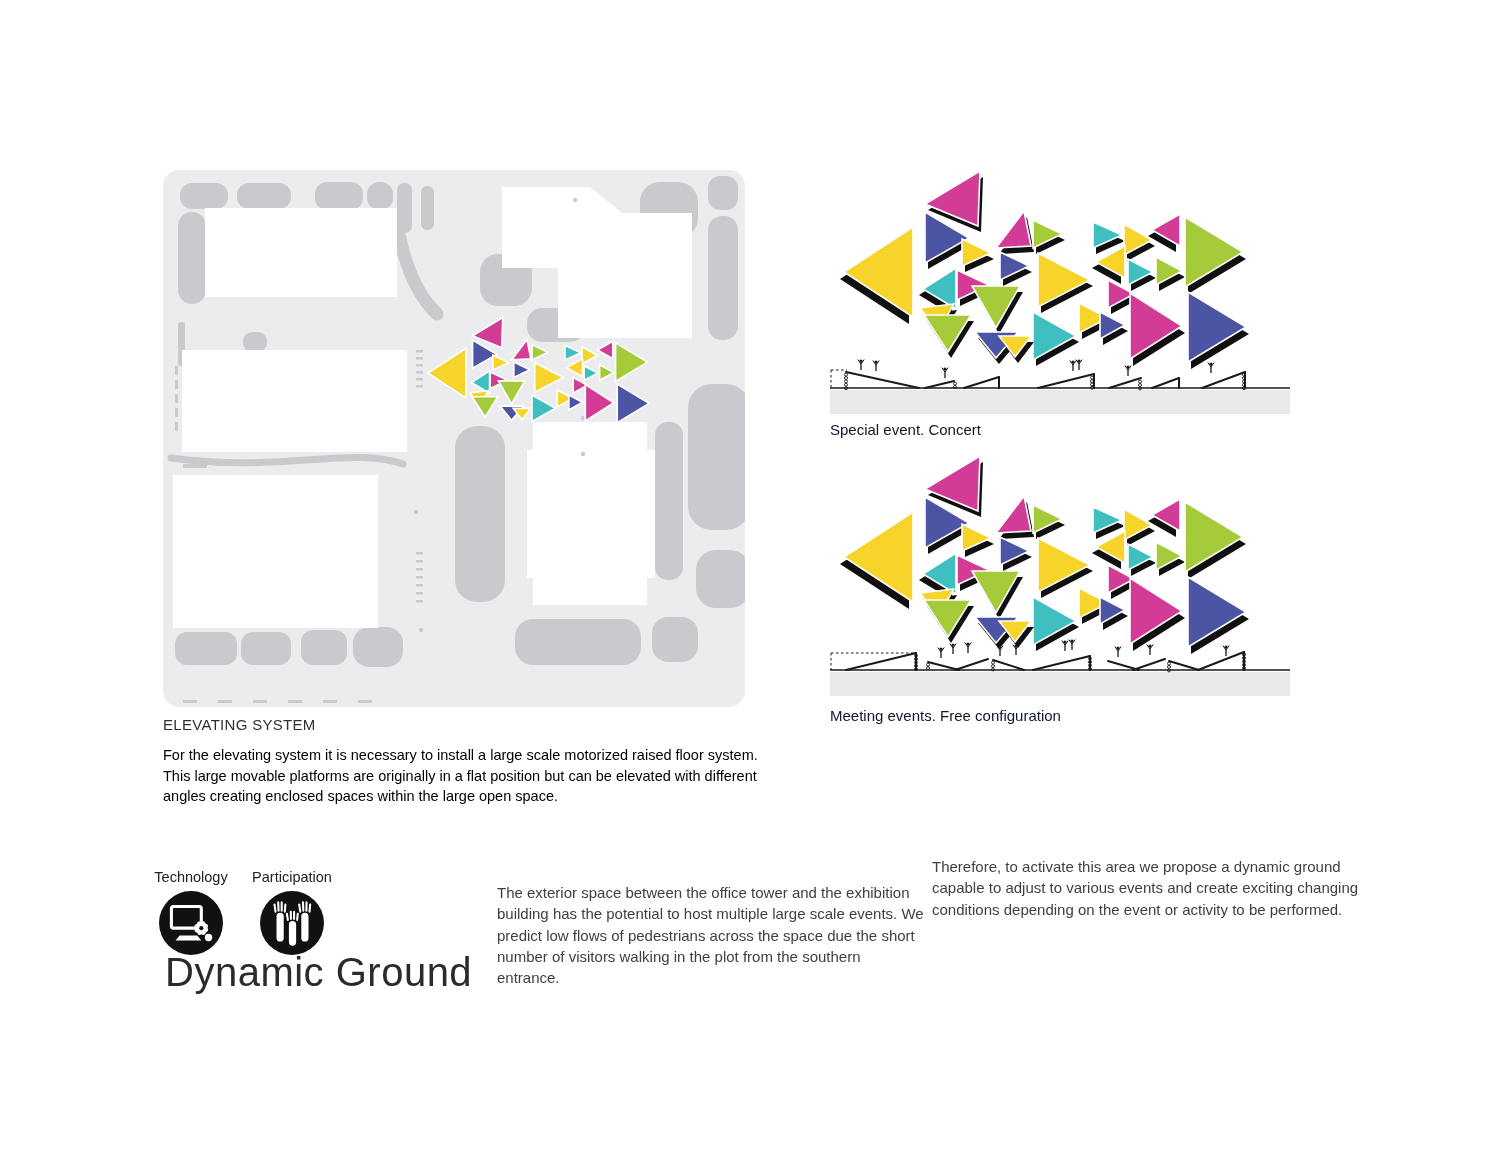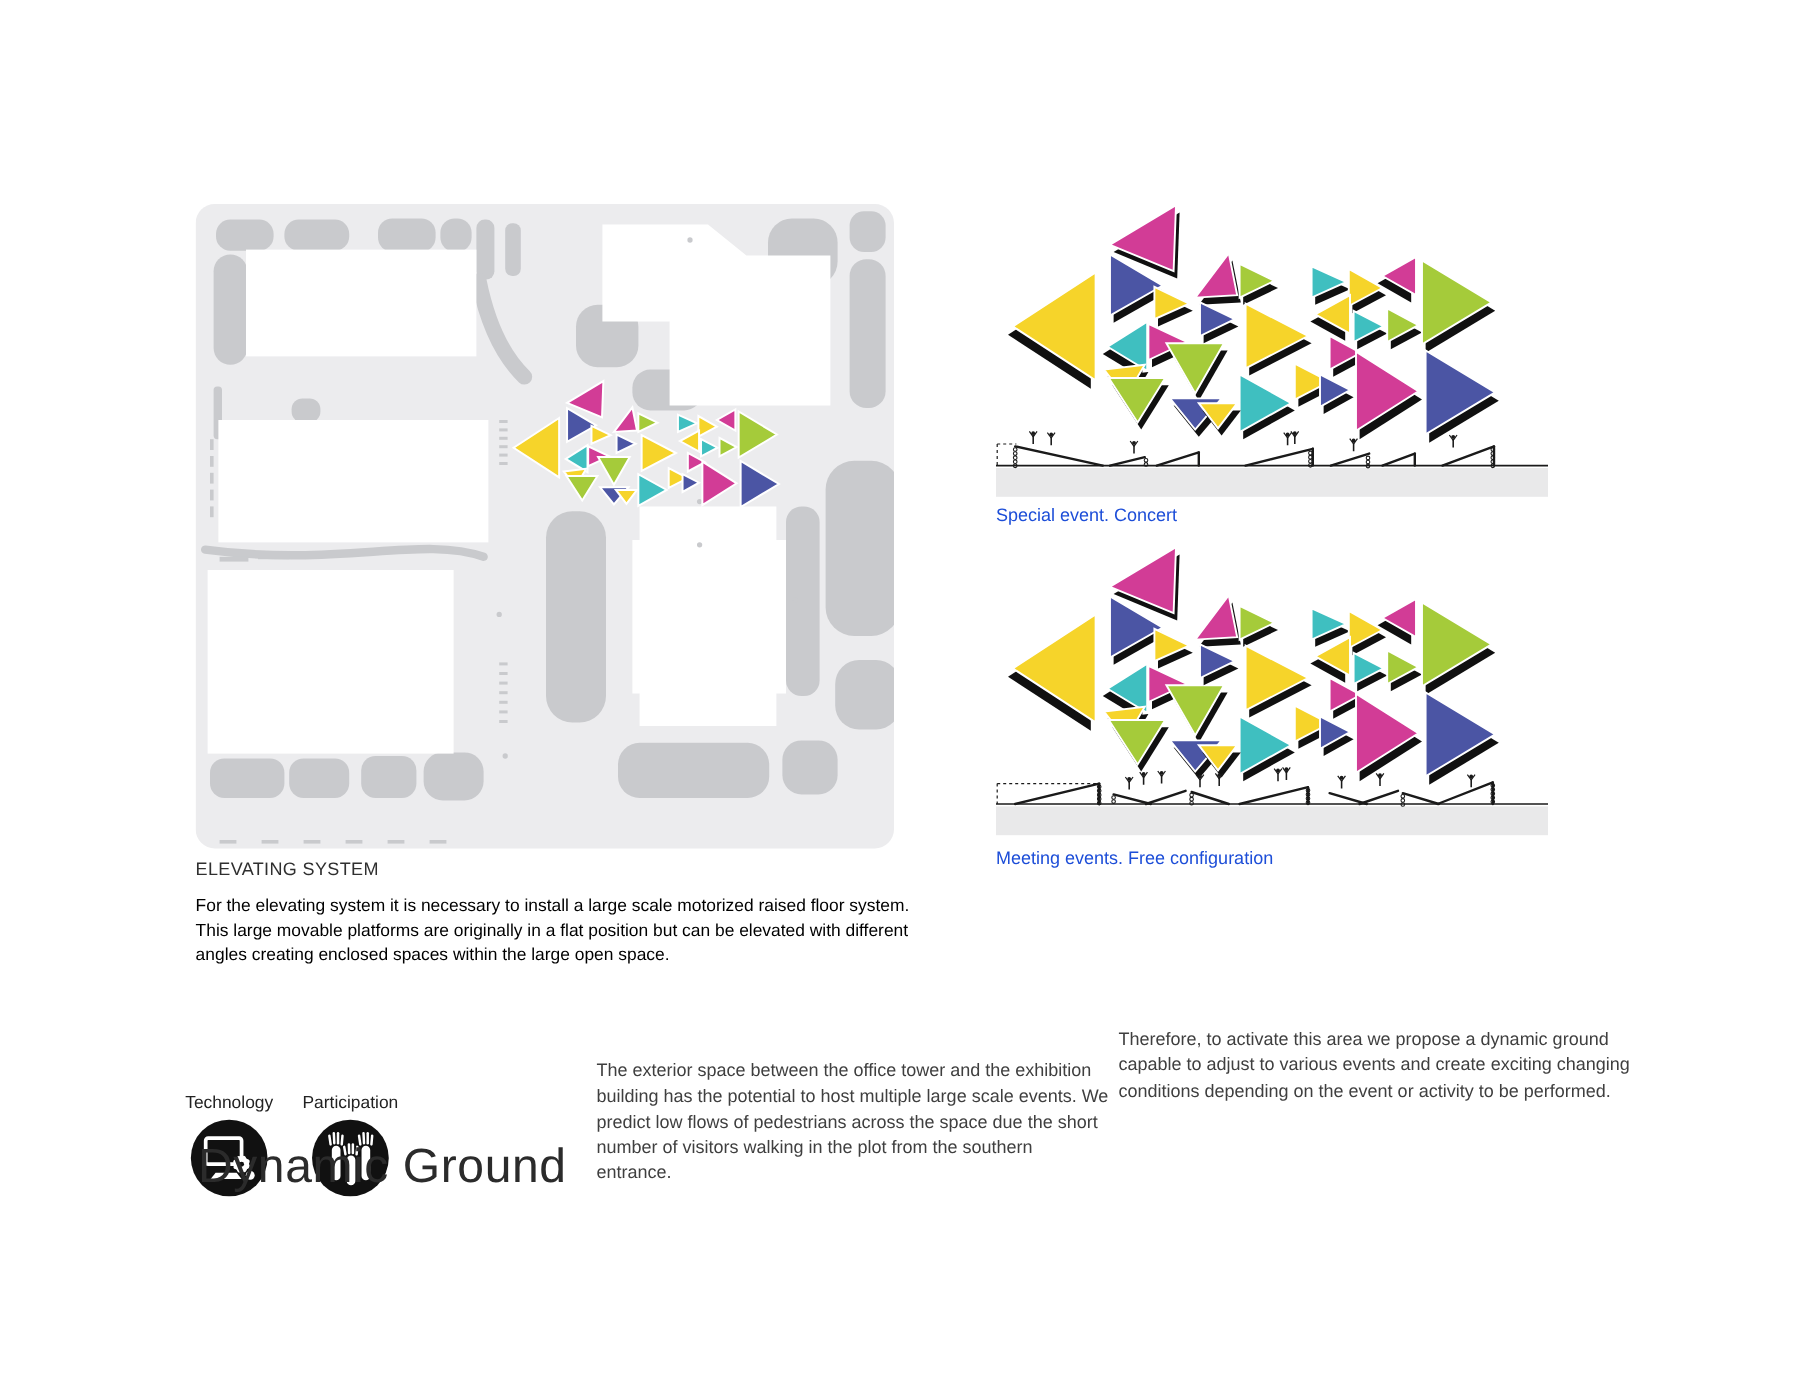--- a/index.html
+++ b/index.html
@@ -1,23 +1,23 @@
 <!DOCTYPE html>
 <html><head>
 <meta charset="utf-8">
 <style>
   html,body{margin:0;padding:0;background:#ffffff;}
   body{font-family:"Liberation Sans", sans-serif; color:#3d3d3d;}
   .page{position:relative;width:1500px;height:1154px;background:#fff;overflow:hidden;}
   .abs{position:absolute;}
-  .caption{font-size:15px;color:#1d4ed8;}
+  .caption{font-size:15px;color:#0f172a;}
   .h-title{font-size:15px;color:#2f2f2f;letter-spacing:.3px;text-align:right;}
   .body-text{font-size:14.5px;line-height:1.42;color:#000000;}
   .para{font-size:15px;line-height:1.42;color:#3f3f3f;}
-  .icon-label{font-size:14.5px;color:#222;text-align:center;margin-top:42px;}
+  .icon-label{font-size:14.5px;color:#222;text-align:center;}
   .brand-title{font-size:40px;color:#2b2b2b;letter-spacing:.5px;}
   .icon-wrap{display:flex;flex-direction:column;align-items:center;width:90px;}
   svg{display:block;}
 </style>
 </head>
 <body>
 
 <div class="page">
 
   <svg id="plan-svg" class="abs" style="left:163px;top:170px" width="582" height="540" viewBox="0 0 582 540">

